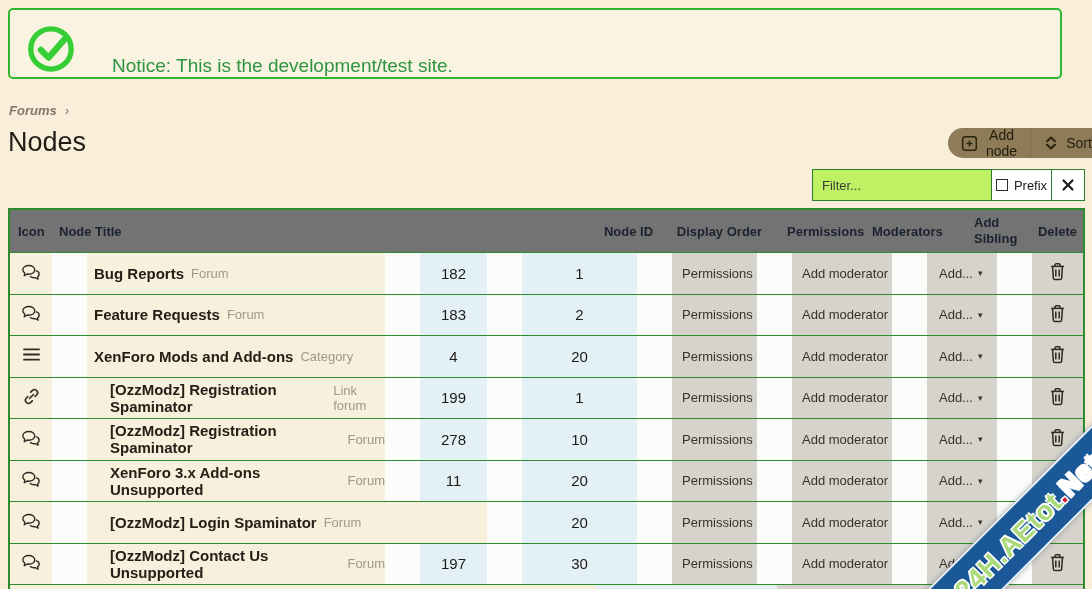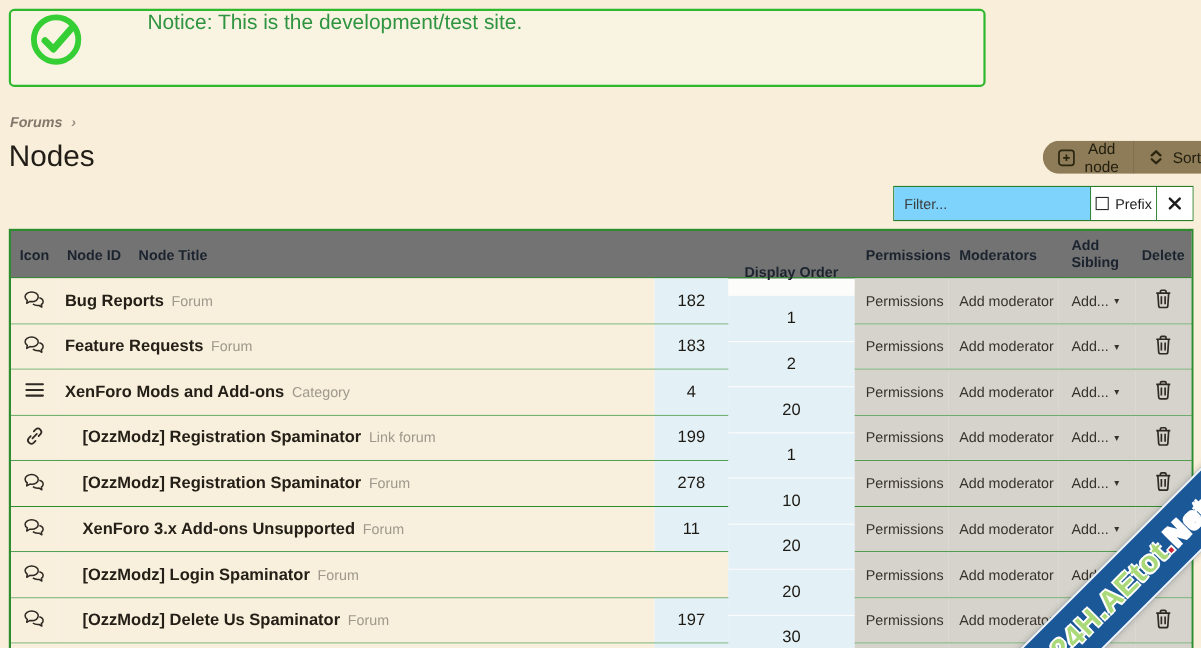--- a/index.html
+++ b/index.html
@@ -7,23 +7,23 @@
   body {
     font-family:"Liberation Sans", sans-serif;
     background:#f8eeda;
     position:relative;
     overflow:hidden;
     color:#221e17;
   }
 
   
   .notice {
-    position:absolute; left:8px; top:8px; width:888px; height:71px;
+    position:absolute; left:8px; top:8px; width:1054px; height:71px;
     background:#f9f3e2; border:2px solid #2eb82e; border-radius:5px;
-    display:flex; align-items:flex-start; padding-left:16px; gap:58px;
+    display:flex; align-items:flex-end; padding-left:16px; gap:36px;
   }
   .notice-text { color:#2e9440; font-size:19px; }
 
   
   .breadcrumb { position:absolute; left:9px; top:103px; font-size:13px; font-weight:bold; color:#83766b; display:flex; gap:8px; align-items:center;font-style:italic;}
   .breadcrumb .sep { color:#9a8f82; font-weight:bold; font-size:13px; }
   .breadcrumb a { cursor:pointer; }
   .page-title { position:absolute; left:8px; top:127px; font-size:27px; font-weight:400; color:#221e17; }
 
   
@@ -34,45 +34,45 @@
     font-family:"Liberation Sans", sans-serif;
   }
   .btn + .btn { border-left:1px solid #75674584; }
   .btn svg { display:block; }
 
   
   .filter-bar {
     position:absolute; top:169px; left:812px; width:273px; height:32px;
     border:1px solid #2a7d2a; background:#fff; display:flex;
   }
-  .filter-input-wrap { width:179px; background:#7dd3fc; border-right:1px solid #2a7d2a; display:flex; align-items:center; }
+  .filter-input-wrap { width:179px; background:#bef264; border-right:1px solid #2a7d2a; display:flex; align-items:center; }
   .filter-input-wrap input {
     width:100%; height:100%; background:transparent; border:none; outline:none;
     font-size:13px; padding-left:9px; color:#2c2c2c; font-family:"Liberation Sans", sans-serif;
   }
   .filter-input-wrap input::placeholder { color:#3c3c3c; opacity:1; }
   .filter-prefix { width:60px; border-right:1px solid #2a7d2a; display:flex; align-items:center; justify-content:center; gap:6px; font-size:13px; color:#1d1d1d; cursor:pointer; background:#fff; }
   .checkbox-box { width:12px; height:12px; border:1.5px solid #2c2c2c; background:#fff; display:inline-block; }
   .filter-close { width:32px; display:flex; align-items:center; justify-content:center; cursor:pointer; background:#fff; }
   .filter-close svg { display:block; }
 
   
   .node-table {
     position:absolute; left:8px; top:208px; width:1077px;
     border:2px solid #2e8b2e; background:#fcfcfb;
   }
   .tr { display:flex; width:100%; }
   .thead { height:43px; background:#737373; border-bottom:1px solid #2e8b2e; font-size:13px; font-weight:bold; color:#1b232e; }
-  .row { height:41.5px; border-bottom:1px solid #2e8b2e; font-size:13px; }
+  .row { height:41.5px; border-bottom:1px solid #2e8b2e; font-size:13px;gap:35px; }
   .row:last-of-type { border-bottom:1px solid #2e8b2e; }
   .td { display:flex; align-items:center; height:100%; }
   .c-icon  { width:42px;  justify-content:center; }
   .c-title { flex:1; padding-left:7px; }
   .c-id    { width:67px;  justify-content:center; }
-  .c-order { width:115px; justify-content:center;margin-top:16px; }
+  .c-order { width:115px; justify-content:center; }
   .c-perm  { width:85px;  padding-left:10px;text-align:center; }
   .c-mod   { width:100px; padding-left:10px; }
   .c-sib   { width:70px;  padding-left:12px; }
   .c-del   { width:51px;  justify-content:center; }
   .thead .c-icon { justify-content:flex-start; padding-left:8px; }
   .thead .c-sib { line-height:1.25; }
   .bg-cream { background:#f8efdc; }
   .bg-blue  { background:#e3f1f7; }
   .bg-gray  { background:#d6d3cc; }
   .node-title { font-weight:bold; font-size:15px; color:#252017; cursor:pointer; }
@@ -154,22 +154,22 @@
       <svg width="14" height="14" viewBox="0 0 14 14" stroke="#1c1c1c" stroke-width="2.2" stroke-linecap="round">
         <path d="M2.5 2.5 L11.5 11.5 M11.5 2.5 L2.5 11.5"></path>
       </svg>
     </span>
   </div>
 </div>
 
 <div class="node-table">
   <div class="tr thead">
     <div class="td c-icon">Icon</div>
+    <div class="td c-title">Node Title</div>
     <div class="td c-id">Node ID</div>
-    <div class="td c-title">Node Title</div>
     <div class="td c-order">Display Order</div>
     <div class="td c-perm">Permissions</div>
     <div class="td c-mod">Moderators</div>
     <div class="td c-sib">Add Sibling</div>
     <div class="td c-del">Delete</div>
   </div>
 
   <div id="table-body">
       <div class="tr row">
     <div class="td c-icon bg-cream">
@@ -463,21 +463,21 @@
     </div>
   </div>
       <div class="tr row child">
     <div class="td c-icon bg-cream">
       <span><svg width="20" height="18" viewBox="0 0 24 22" fill="none" stroke="#2f2a23" stroke-width="1.7" stroke-linejoin="round">
               <path d="M9.3 3 C5.2 3 2 5.3 2 8.2 c0 1.6 1 3 2.4 4 L3.8 15.6 l3.6-2.1 c.6.1 1.2.2 1.9.2 4.1 0 7.3-2.3 7.3-5.3 S13.4 3 9.3 3 Z"></path>
               <path d="M17.8 9.4 c2.5.7 4.2 2.3 4.2 4.3 0 1.3-.7 2.4-1.9 3.2 l.5 2.9 -3.1-1.8 c-.5.1-1 .1-1.5.1 -2.2 0-4.1-.7-5.3-1.8"></path>
             </svg></span>
     </div>
     <div class="td c-title bg-cream">
-      <span class="node-title">[OzzModz] Delete Us Spaminator</span>
+      <span class="node-title">[OzzModz] Contact Us Unsupported</span>
       <span class="node-type">Forum</span>
     </div>
     <div class="td c-id bg-blue">
           <span class="num">197</span>
         </div>
     <div class="td c-order bg-blue">
           <span class="num">30</span>
         </div>
     <div class="td c-perm bg-gray">
           <a class="action-link">Permissions</a>

